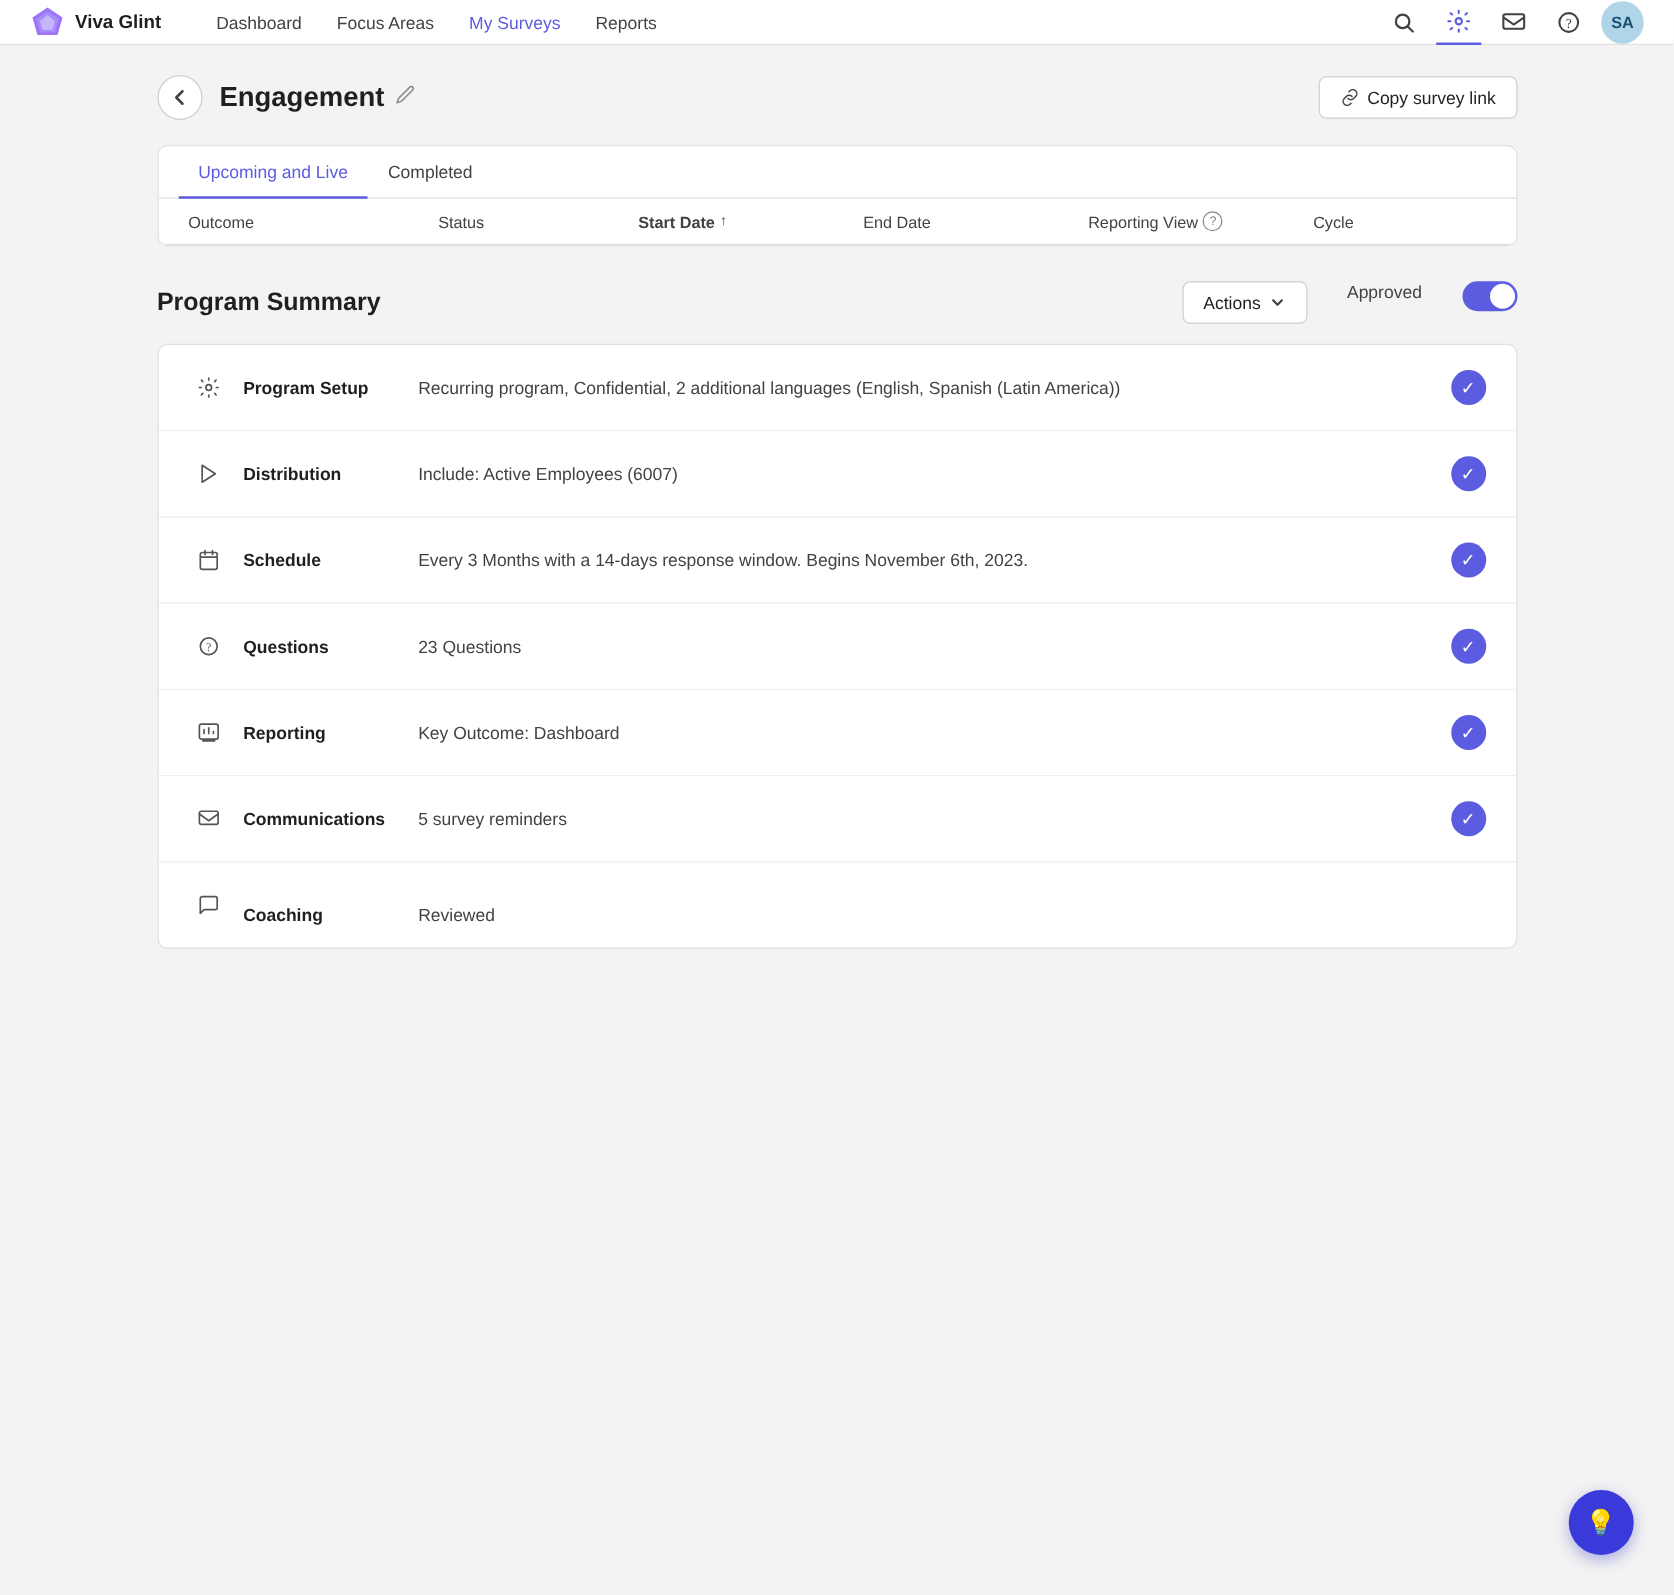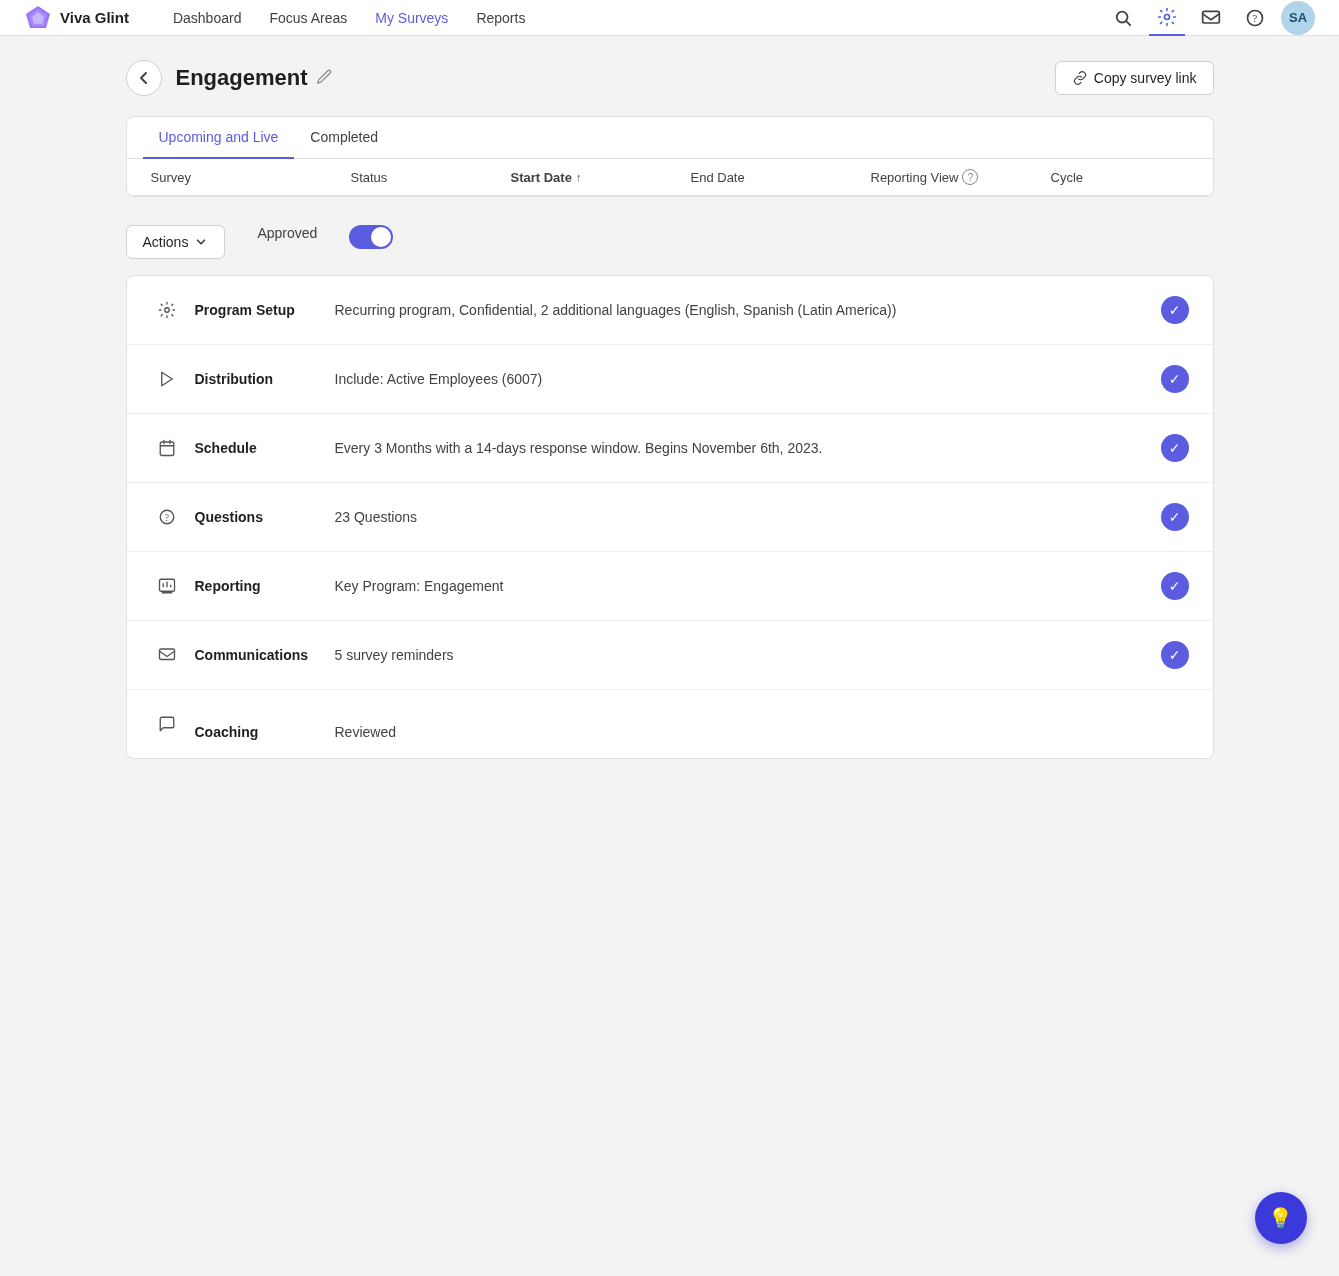--- a/index.html
+++ b/index.html
@@ -386,21 +386,21 @@
     </button>
   </div>
 
   <div class="survey-table-card">
     <div class="survey-table-tabs">
       <button class="survey-tab active">Upcoming and Live</button>
       <button class="survey-tab">Completed</button>
     </div>
     <div class="table-header-row">
       <div class="col-header">
-        <span>Survey</span>
+        <span>Outcome</span>
       </div>
       <div class="col-header">
         <span>Status</span>
       </div>
       <div class="col-header bold" style="cursor:pointer;">
         <span>Start Date</span>
         <span class="sort-icon">↑</span>
       </div>
       <div class="col-header">
         <span>End Date</span>
@@ -409,20 +409,21 @@
         <span>Reporting View</span>
         <span class="info-icon">?</span>
       </div>
       <div class="col-header">
         <span>Cycle</span>
       </div>
     </div>
   </div>
 
   <div class="program-summary-header">
+    <h2 class="program-summary-title">Program Summary</h2>
     <div class="program-summary-actions">
       <button class="actions-btn">
         <span>Actions</span>
         <svg width="14" height="14" viewBox="0 0 16 16" fill="none">
           <path d="M4 6l4 4 4-4" stroke="#424242" stroke-width="2" stroke-linecap="round" stroke-linejoin="round"></path>
         </svg>
       </button>
       <span class="approved-label">Approved</span>
       <div class="toggle">
         <div class="toggle-knob"></div>
@@ -487,21 +488,21 @@
           <rect x="2" y="3" width="20" height="16" rx="2" stroke="#555" stroke-width="1.8"></rect>
           <line x1="7" y1="19" x2="7" y2="21" stroke="#555" stroke-width="1.8"></line>
           <line x1="17" y1="19" x2="17" y2="21" stroke="#555" stroke-width="1.8"></line>
           <line x1="5" y1="21" x2="19" y2="21" stroke="#555" stroke-width="1.8"></line>
           <line x1="7" y1="13" x2="7" y2="9" stroke="#555" stroke-width="1.8" stroke-linecap="round"></line>
           <line x1="12" y1="13" x2="12" y2="7" stroke="#555" stroke-width="1.8" stroke-linecap="round"></line>
           <line x1="17" y1="13" x2="17" y2="11" stroke="#555" stroke-width="1.8" stroke-linecap="round"></line>
         </svg>
       </div>
       <div class="row-label">Reporting</div>
-      <div class="row-value">Key Program: Engagement</div>
+      <div class="row-value">Key Outcome: Dashboard</div>
       <div class="row-check">✓</div>
     </div>
 
     <div class="summary-row">
       <div class="row-icon">
         <svg width="18" height="18" viewBox="0 0 24 24" fill="none">
           <rect x="2" y="4" width="20" height="14" rx="2" stroke="#555" stroke-width="1.8"></rect>
           <path d="M2 7l10 7 10-7" stroke="#555" stroke-width="1.8" stroke-linecap="round"></path>
         </svg>
       </div>

